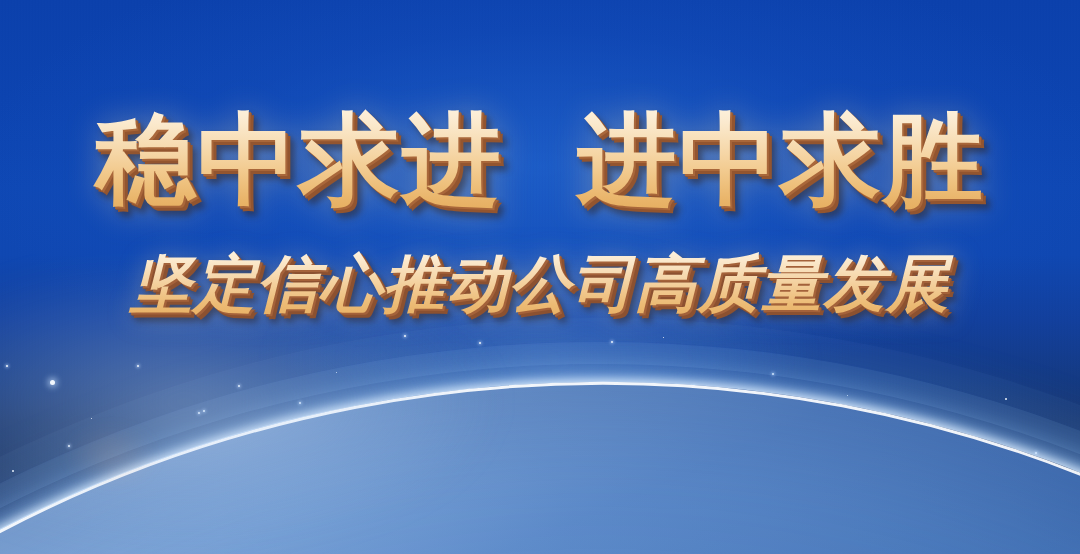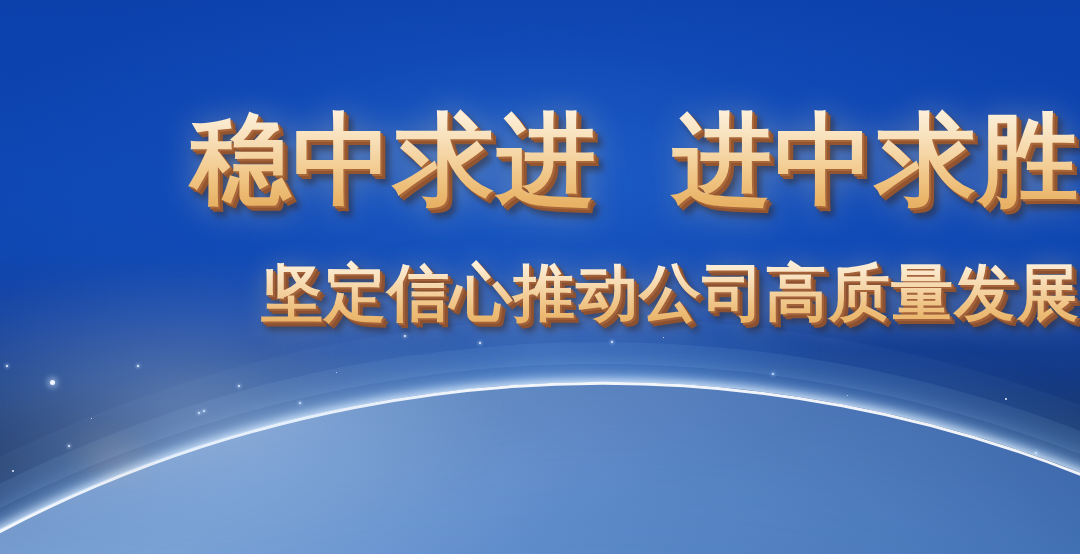--- a/index.html
+++ b/index.html
@@ -209,21 +209,21 @@
       rgba(255,180,130,0.05) 50%,
       rgba(255,180,130,0) 78%);
     filter: blur(8px);
   }
 
   
   .text-block {
     position: absolute;
     left: 0; right: 0;
     top: 104px;
-    text-align: right;
+    text-align: center;
     z-index: 10;
   }
 
   .headline,
   .subhead {
     display: block;
     font-weight: 900;
     white-space: pre;
     color: transparent;
     background-clip: text;
@@ -247,33 +247,34 @@
       drop-shadow(2px 2px 0 #a9673a)
       drop-shadow(3px 3px 0 #93552f)
       drop-shadow(4px 5px 3px rgba(40,22,8,0.42))
       drop-shadow(0 0 16px rgba(255,228,170,0.30));
   }
 
   .subhead {
     font-size: 62px;
     line-height: 72px;
     letter-spacing: 1px;
-    margin-top: 41px;
+    margin-top: 32px;
     background-image: linear-gradient(180deg,
       #fdf3e3 0%,
       #fbe9cd 18%,
       #f6d8ac 40%,
       #f1c88e 60%,
       #ecbb75 78%,
       #e7ae60 100%);
     filter:
       drop-shadow(2px 2px 0 #a4623a)
       drop-shadow(3px 3px 0 #8c5130)
       drop-shadow(3px 4px 3px rgba(38,20,8,0.40))
       drop-shadow(0 0 12px rgba(255,226,168,0.26));
+    font-style: italic;
   }
 </style>
 </head>
 <body>
 
 <div id="banner">
 
   <div class="space-base"></div>
   <div class="space-texture"></div>
   <div class="center-bloom"></div>

